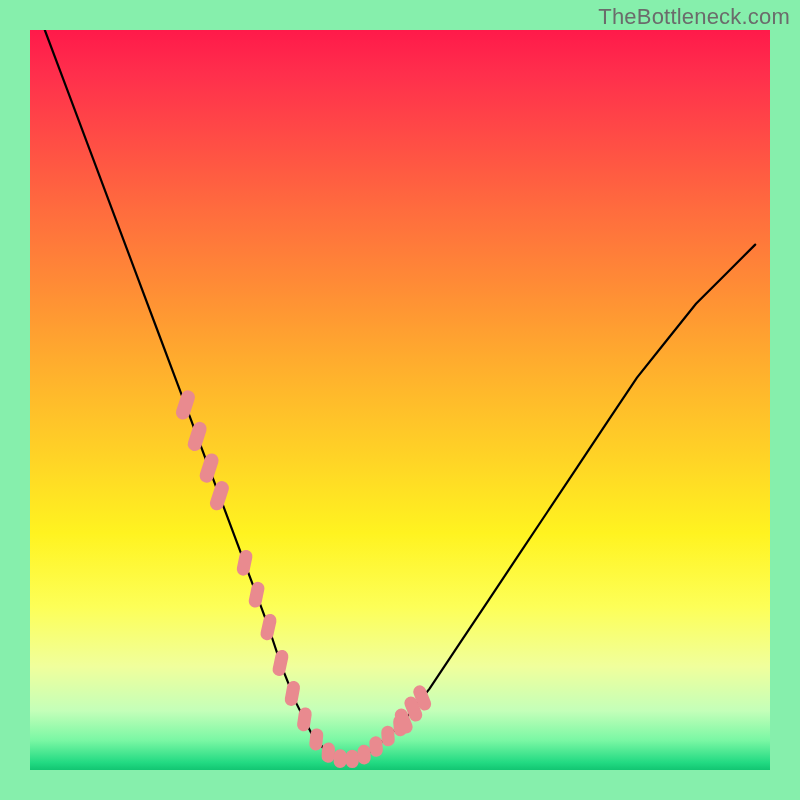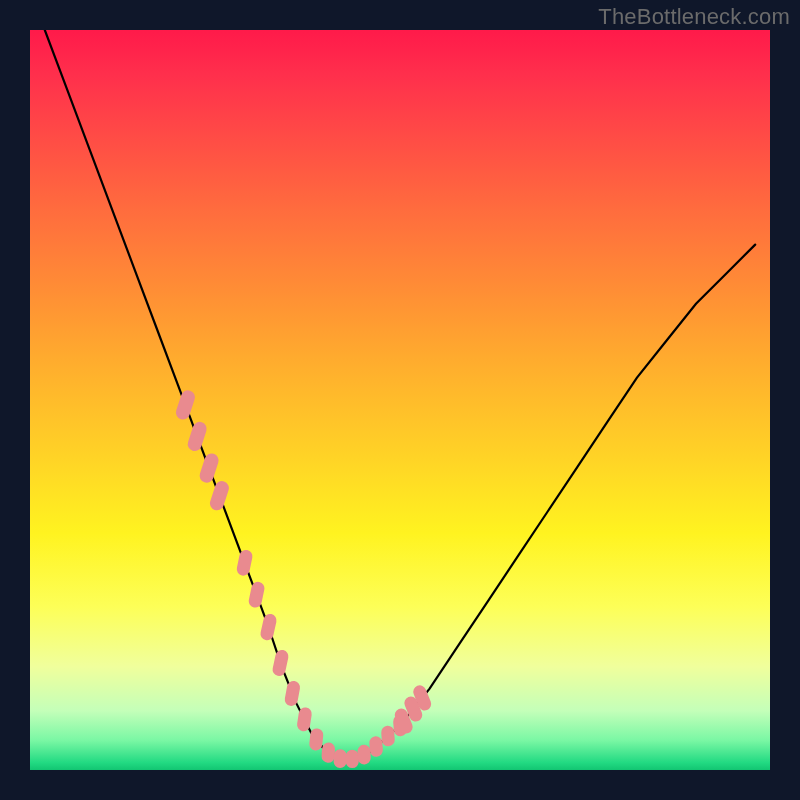--- a/index.html
+++ b/index.html
@@ -7,21 +7,21 @@
     padding: 0;
     width: 800px;
     height: 800px;
     overflow: hidden;
     background: #000;
     font-family: Arial, Helvetica, sans-serif;
   }
   .frame {
     position: absolute;
     inset: 0;
-    background: #0f172a;
+    background: #86efac;
   }
   .plot {
     position: absolute;
     left: 30px;
     top: 30px;
     width: 740px;
     height: 740px;
     overflow: hidden;
   }
   .gradient {

